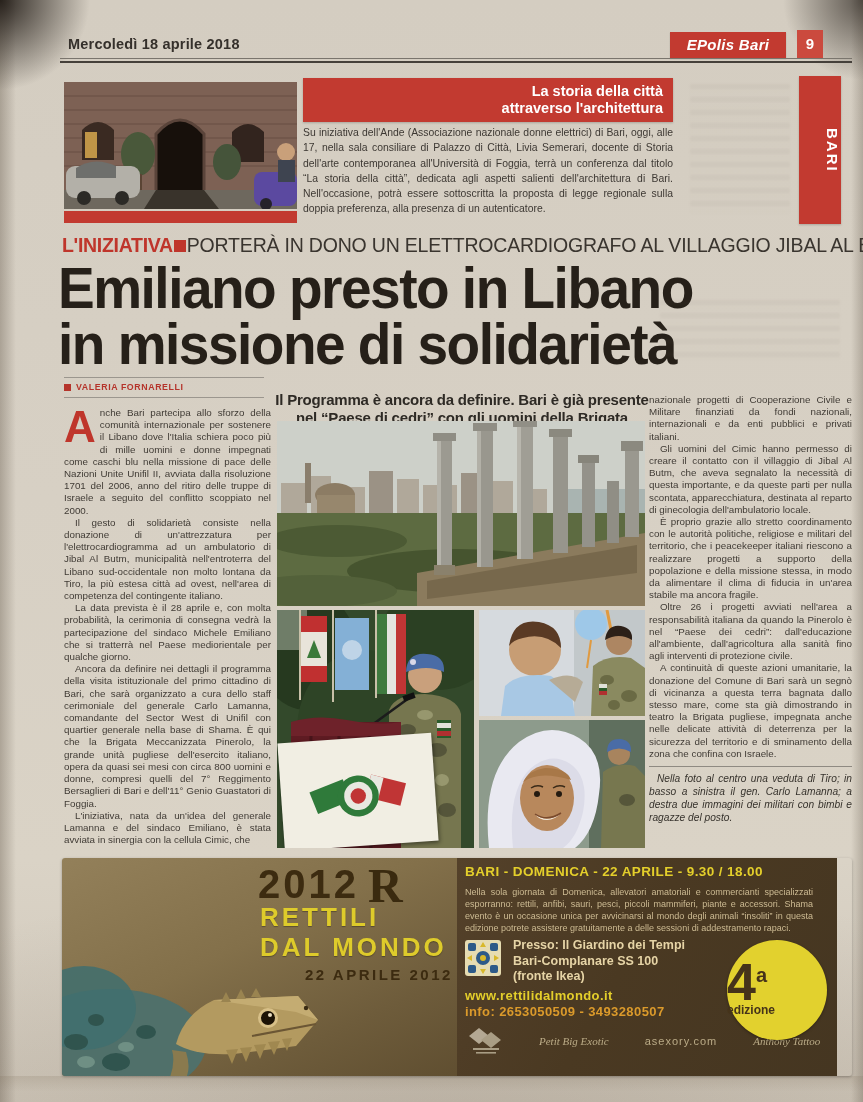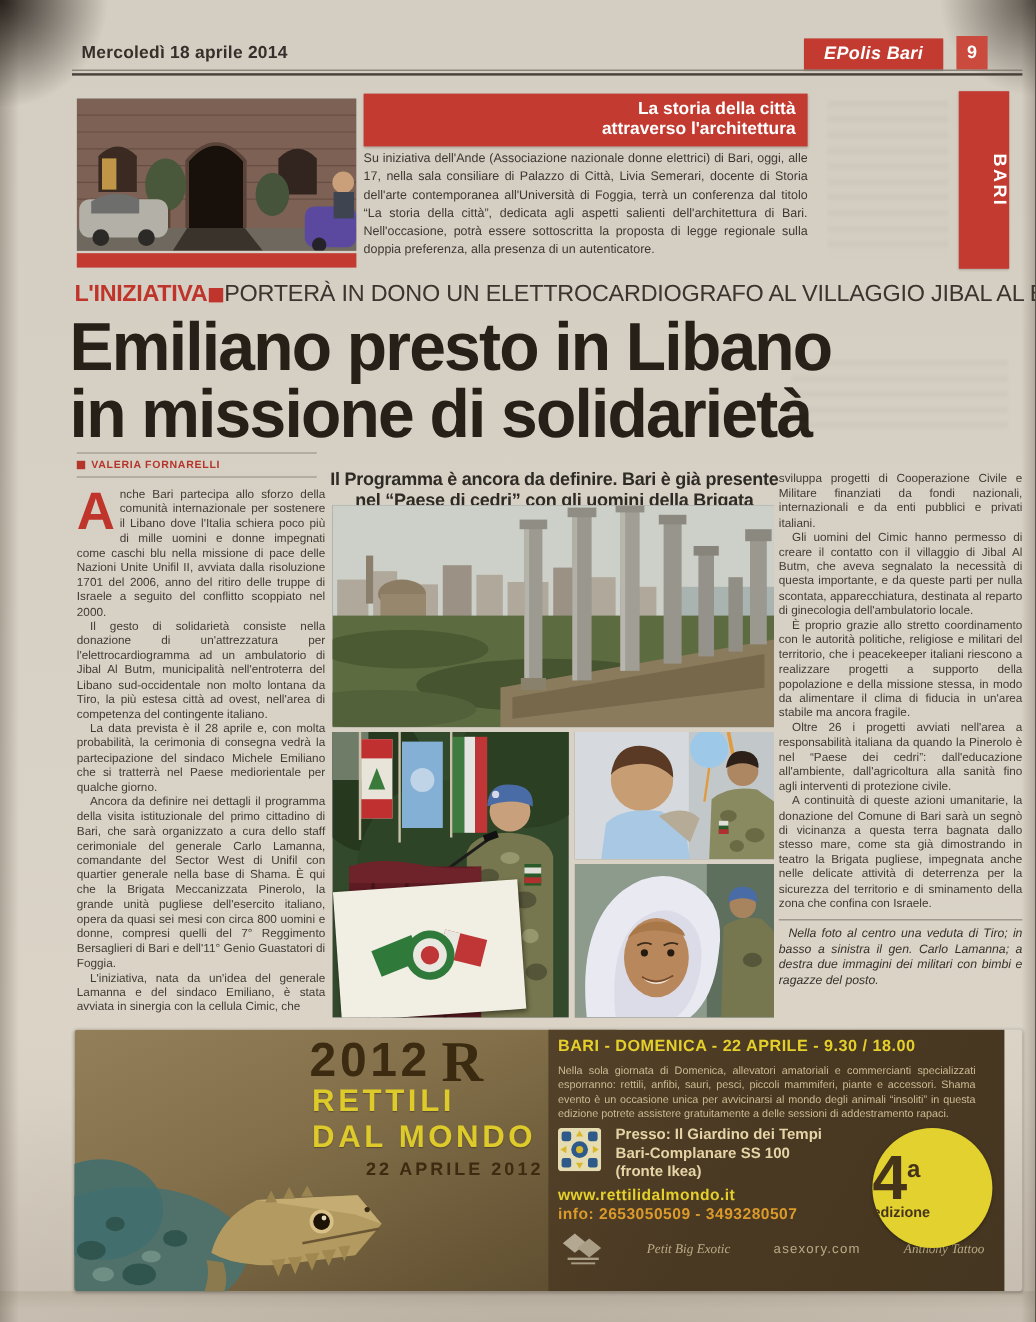--- a/index.html
+++ b/index.html
@@ -75,21 +75,21 @@
   .badge .lbl{font-size:12px;font-weight:bold;margin-top:-6px;}
   .sponsors{position:absolute;display:flex;align-items:center;gap:36px;opacity:.78;}
   .sponsor{color:#d9caa2;font-size:9px;text-align:left;line-height:10px;}
   .sponsor.script{font-style:italic;font-family:"Liberation Serif",serif;font-size:11px;}
 </style>
 </head>
 <body>
 
 <div class="page">
 
-  <div class="abs date" style="left:68px;top:36px;">Mercoledì 18 aprile 2014</div>
+  <div class="abs date" style="left:68px;top:36px;">Mercoledì 18 aprile 2018</div>
   <div class="abs redbox masthead" style="left:670px;top:32px;width:116px;height:26px;">EPolis Bari</div>
   <div class="abs pagenum" style="left:797px;top:30px;width:26px;height:28px;">9</div>
   <div class="abs toprule" style="left:60px;top:58px;width:792px;"></div>
 
   <div class="photo" style="left:64px;top:82px;width:233px;height:127px;">
     <svg viewBox="0 0 233 127" preserveAspectRatio="none">
       <rect width="233" height="127" fill="#7d6154"></rect>
       <g stroke="rgba(40,25,18,.25)" stroke-width="1">
         <line x1="0" y1="14" x2="233" y2="14"></line>
           <line x1="0" y1="28" x2="233" y2="28"></line>
@@ -152,21 +152,21 @@
 
   <div class="abs col" style="left:64px;top:407px;width:207px;">
     <p class="ni"><span class="dropcap">A</span><span>nche Bari partecipa allo sforzo della comunità internazionale per sostenere il Libano dove l'Italia schiera poco più di mille uomini e donne impegnati come caschi blu nella missione di pace delle Nazioni Unite Unifil II, avviata dalla risoluzione 1701 del 2006, anno del ritiro delle truppe di Israele a seguito del conflitto scoppiato nel 2000.</span></p>
     <p>Il gesto di solidarietà consiste nella donazione di un'attrezzatura per l'elettrocardiogramma ad un ambulatorio di Jibal Al Butm, municipalità nell'entroterra del Libano sud-occidentale non molto lontana da Tiro, la più estesa città ad ovest, nell'area di competenza del contingente italiano.</p>
     <p>La data prevista è il 28 aprile e, con molta probabilità, la cerimonia di consegna vedrà la partecipazione del sindaco Michele Emiliano che si tratterrà nel Paese mediorientale per qualche giorno.</p>
     <p>Ancora da definire nei dettagli il programma della visita istituzionale del primo cittadino di Bari, che sarà organizzato a cura dello staff cerimoniale del generale Carlo Lamanna, comandante del Sector West di Unifil con quartier generale nella base di Shama. È qui che la Brigata Meccanizzata Pinerolo, la grande unità pugliese dell'esercito italiano, opera da quasi sei mesi con circa 800 uomini e donne, compresi quelli del 7° Reggimento Bersaglieri di Bari e dell'11° Genio Guastatori di Foggia.</p>
     <p>L'iniziativa, nata da un'idea del generale Lamanna e del sindaco Emiliano, è stata avviata in sinergia con la cellula Cimic, che</p>
   </div>
 
   <div class="abs col" style="left:649px;top:394px;width:203px;">
-    <p class="ni">sviluppa progetti di Cooperazione Civile e Militare finanziati da  fondi nazionali, internazionali e da enti pubblici e privati italiani.</p>
+    <p class="ni">nazionale progetti di Cooperazione Civile e Militare finanziati da  fondi nazionali, internazionali e da enti pubblici e privati italiani.</p>
     <p>Gli uomini del Cimic hanno permesso di creare il contatto con il villaggio di Jibal Al Butm, che aveva segnalato la necessità di questa importante, e da queste parti per nulla scontata, apparecchiatura, destinata al reparto di ginecologia dell'ambulatorio locale.</p>
     <p>È proprio grazie allo stretto coordinamento con le autorità politiche, religiose e militari del territorio, che i peacekeeper italiani riescono a realizzare progetti a supporto della popolazione e della missione stessa, in modo da alimentare il clima di fiducia in un'area stabile ma ancora fragile.</p>
     <p>Oltre 26 i progetti avviati nell'area a responsabilità italiana da quando la Pinerolo è nel “Paese dei cedri”: dall'educazione all'ambiente, dall'agricoltura alla sanità fino agli interventi di protezione civile.</p>
     <p>A continuità di queste azioni umanitarie, la donazione del Comune di Bari sarà un segnò di vicinanza a questa terra bagnata dallo stesso mare, come sta già dimostrando in teatro la Brigata pugliese, impegnata anche nelle delicate attività di deterrenza per la sicurezza del territorio e di sminamento della zona che confina con Israele.</p>
     <div class="caption">Nella foto al centro una veduta di Tiro; in basso a sinistra il gen. Carlo Lamanna; a destra due immagini dei militari con bimbi e ragazze del posto.</div>
   </div>
 
   <div class="photo" style="left:277px;top:421px;width:368px;height:185px;">
     <svg viewBox="0 0 368 185" preserveAspectRatio="none">
       <rect width="368" height="185" fill="#c6c9c2"></rect>

